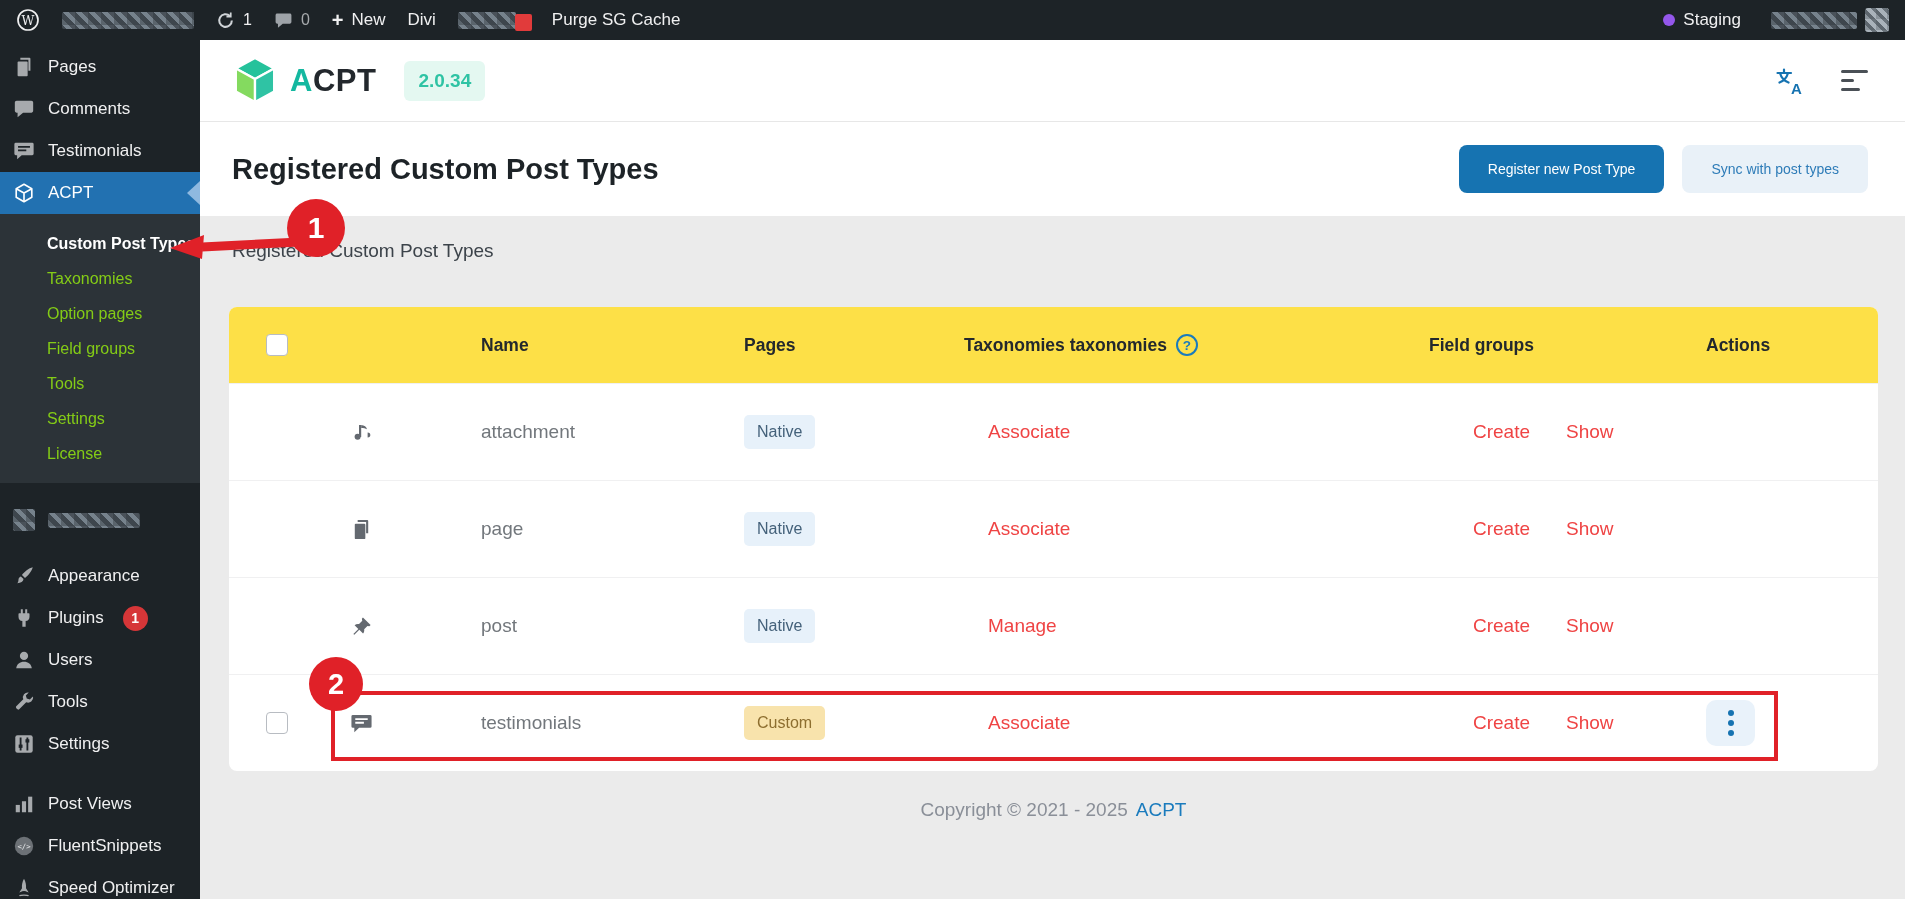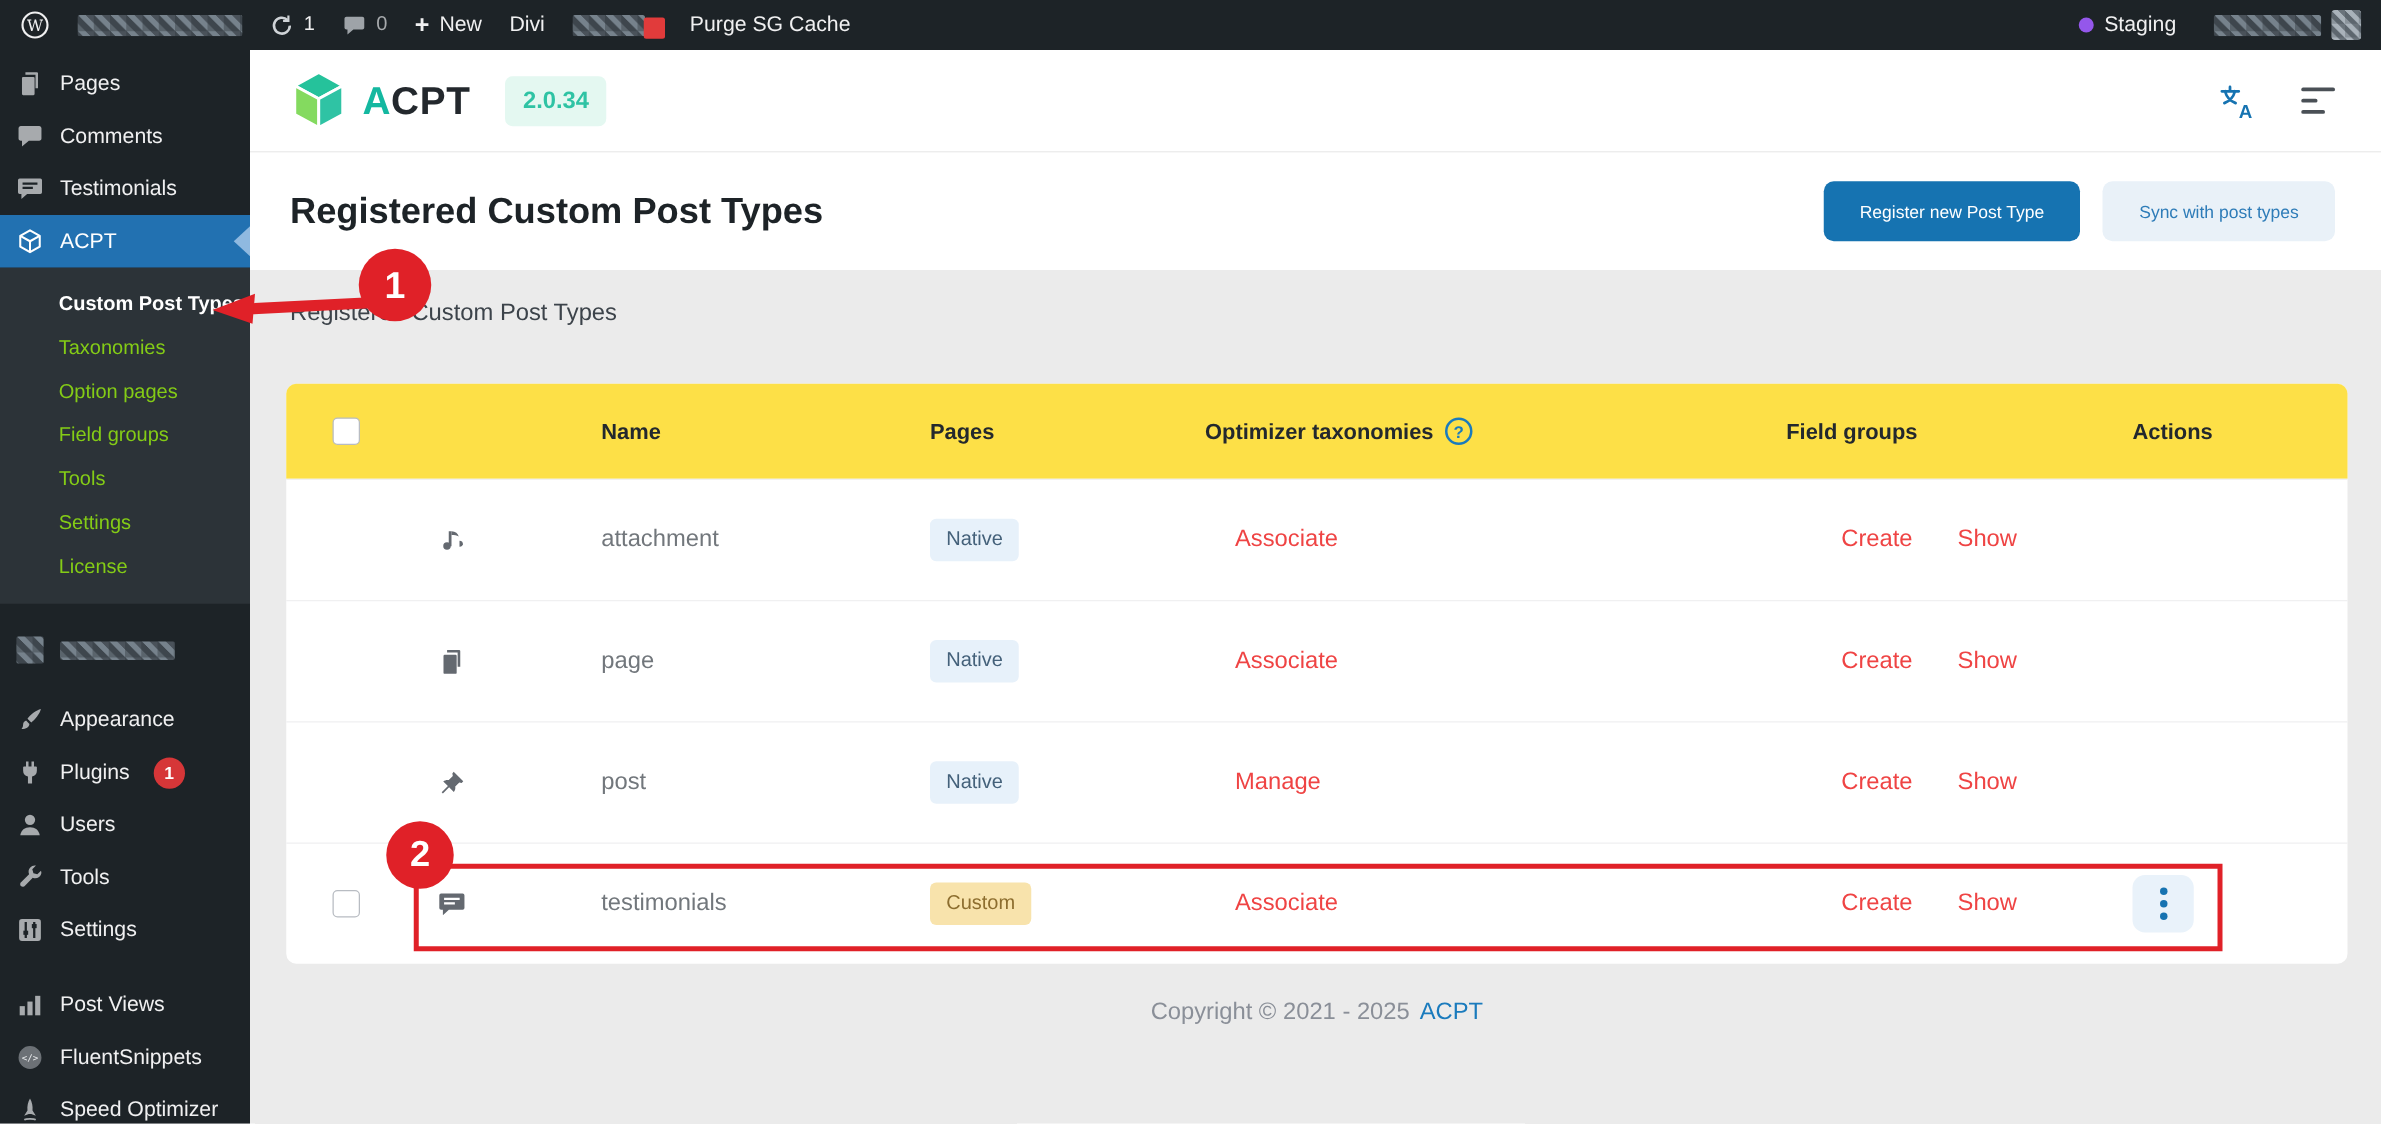--- a/index.html
+++ b/index.html
@@ -302,21 +302,21 @@
       <div class="card">
 
         <div class="grid-row thead">
           <div class="cell-center">
               <span class="checkbox"></span>
             </div>
           <div></div>
           <div class="cell-name">Name</div>
           <div>Pages</div>
           <div class="th-tax">
-            <span>Optimizer taxonomies</span>
+            <span>Taxonomies taxonomies</span>
             <span class="help-circle">?</span>
           </div>
           <div>Field groups</div>
           <div class="cell-actions">Actions</div>
         </div>
 
         <div class="grid-row trow">
           <div></div>
           <div class="cell-center">
             <svg width="24" height="24" viewBox="0 0 24 24" fill="currentColor" class="row-icon">

